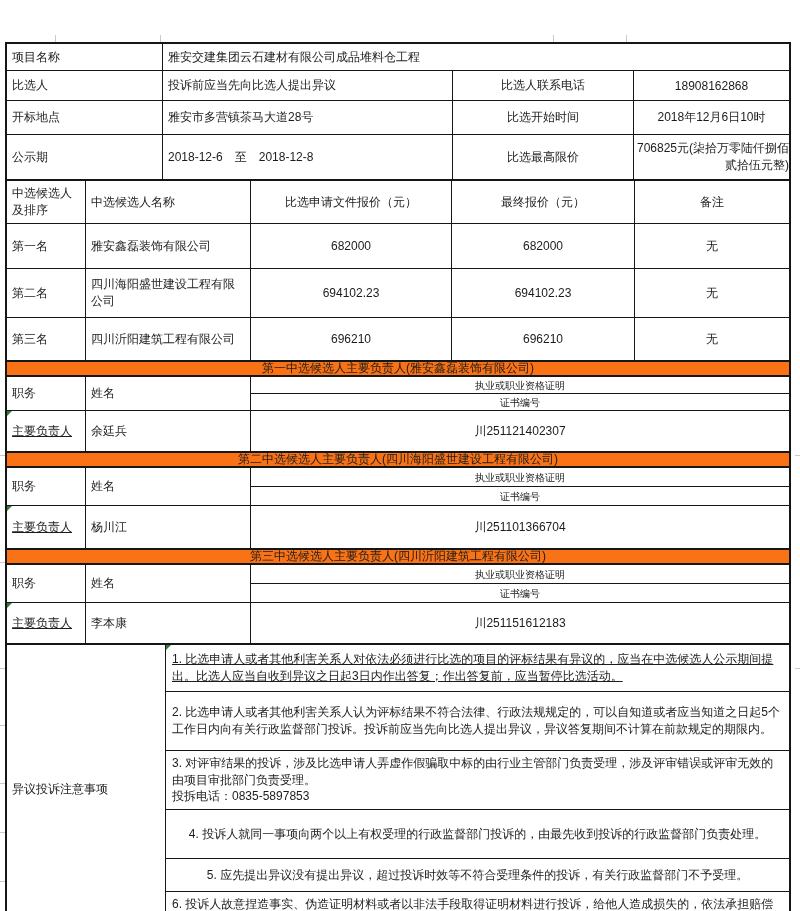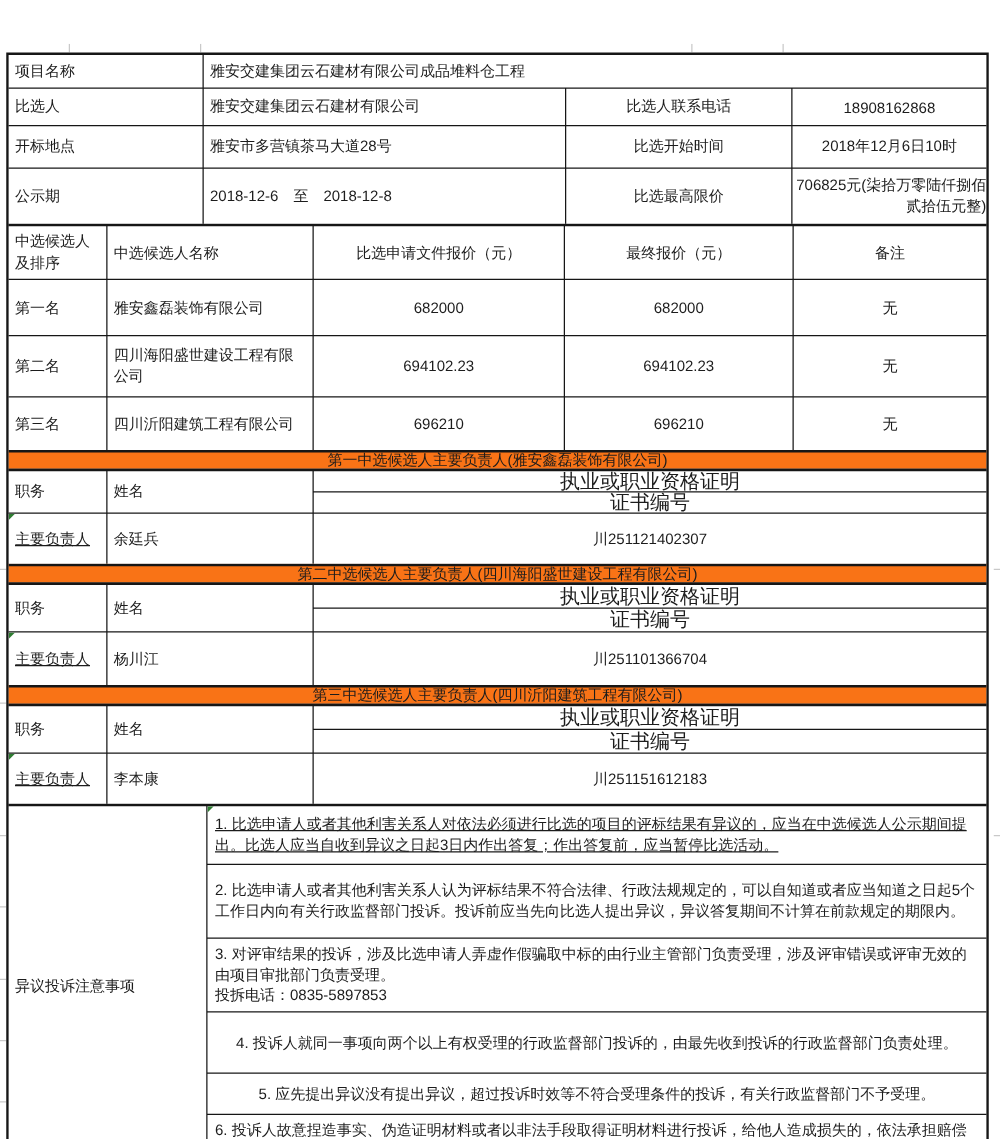--- a/index.html
+++ b/index.html
@@ -43,21 +43,21 @@
 
   .banner{
     background:#f97316;height:15px;border-top:2px solid var(--border);
     display:flex;align-items:center;justify-content:center;
     font-size:12px;line-height:13px;
   }
   .secP{grid-template-columns:78px 164px 1fr;grid-template-rows:16px 16px 40px;}
   .secP2{grid-template-rows:18px 18px 42px;}
   .secP3{grid-template-rows:18px 18px 40px;}
   .rowspan2{grid-row:1 / 3;}
-  .certlbl{font-size:16px;line-height:13px;}
+  .certlbl{font-size:10px;line-height:13px;}
 
   .secN{grid-template-columns:158px 1fr;grid-template-rows:46px 58px 58px 48px 32px 42px;}
   .notice-label{grid-row:1 / 7;grid-column:1;}
   .notice-item{
     white-space:pre-line;line-height:1.4;
     padding:3px 6px;align-items:flex-start;justify-content:center;
     flex-direction:column;text-align:left;
   }
 
   .flag{
@@ -99,21 +99,21 @@
     <div class="stub v" style="left:742px;bottom:0;height:6px;"></div>
   </div>
 
   <div class="tbl">
 
     <div class="sec secA">
       <div class="c left">项目名称</div>
       <div class="c left span-rest">雅安交建集团云石建材有限公司成品堆料仓工程</div>
 
       <div class="c left">比选人</div>
-      <div class="c left">雅安交建集团云石建材有限公司</div>
+      <div class="c left">投诉前应当先向比选人提出异议</div>
       <div class="c mid">比选人联系电话</div>
       <div class="c mid">18908162868</div>
 
       <div class="c left">开标地点</div>
       <div class="c left">雅安市多营镇茶马大道28号</div>
       <div class="c mid">比选开始时间</div>
       <div class="c mid">2018年12月6日10时</div>
 
       <div class="c left">公示期</div>
       <div class="c left">2018-12-6　至　2018-12-8</div>

